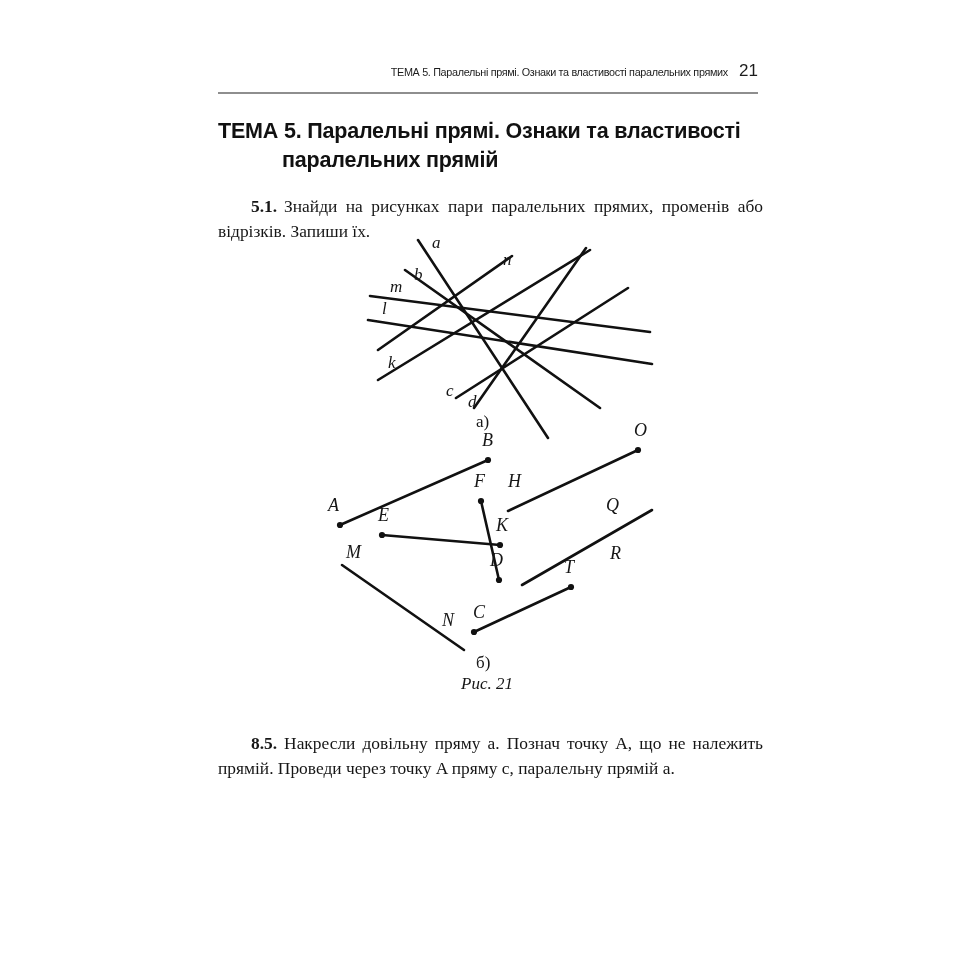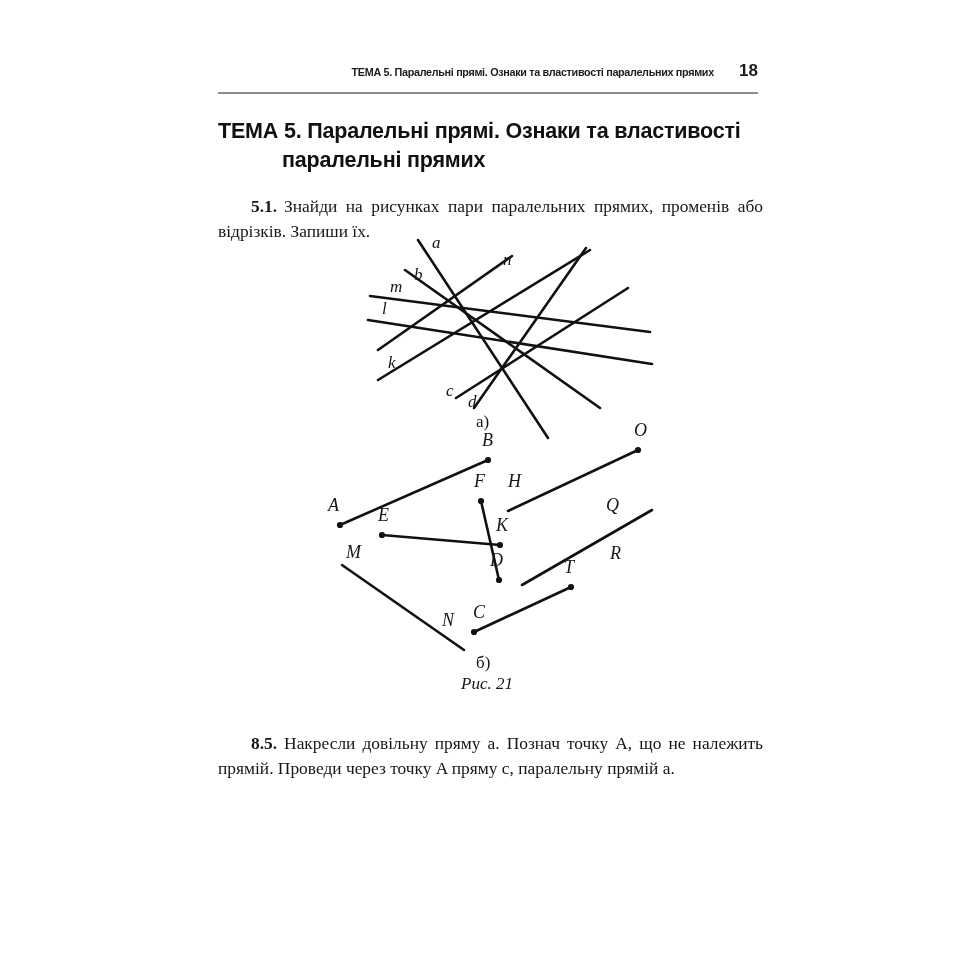--- a/index.html
+++ b/index.html
@@ -24,22 +24,20 @@
   
   .running-head {
     position: absolute;
     left: 218px;
     top: 62px;
     width: 540px;
     height: 22px;
     display: flex;
     align-items: baseline;
     justify-content: flex-end;
-    gap: 14px;
-    font-weight: bold;
   }
   .running-head-title {
     font-family: "Liberation Sans", sans-serif;
     font-size: 11.5px;
     letter-spacing: -0.35px;
     color: #1c1c1c;
     white-space: nowrap;
     transform: scaleX(0.94);
     transform-origin: right baseline;
   }
@@ -132,27 +130,27 @@
     font-style: italic;
   }
 </style>
 </head>
 <body>
 
 <div id="page">
 
   <div class="running-head">
     <span class="running-head-title">ТЕМА 5. Паралельні прямі. Ознаки та властивості паралельних прямих</span>
-    <span class="running-head-page">18</span>
+    <span class="running-head-page">21</span>
   </div>
   <div class="head-rule"></div>
 
   <h1 class="chapter-title">
     <span class="tline1">ТЕМА 5.  Паралельні прямі. Ознаки та властивості</span>
-    <span class="tline2">паралельні прямих</span>
+    <span class="tline2">паралельних прямій</span>
   </h1>
 
   <p class="exercise" id="ex-51">
     <span class="indent"></span><span class="num">5.1.</span><span>Знайди на рисунках пари паралельних прямих, променів або відрізків. Запиши їх.</span>
   </p>
 
   <div class="figure">
     <svg width="460" height="470" viewBox="0 0 460 470">
       <g id="fig-a-lines" stroke="#111111" stroke-width="2.6" stroke-linecap="round" fill="none">
           <line x1="158" y1="12" x2="288" y2="210"></line>

